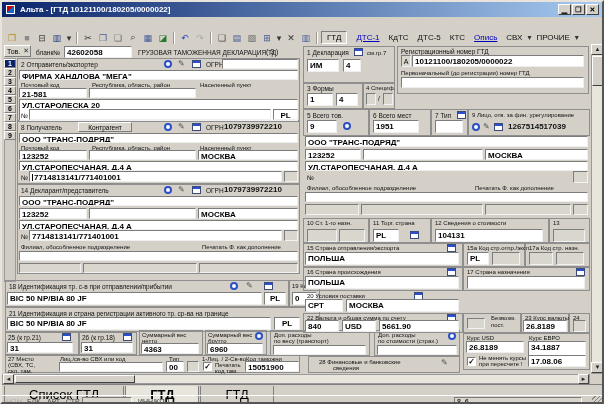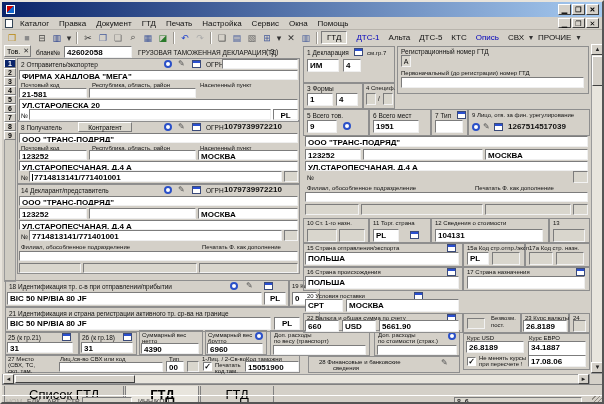--- a/index.html
+++ b/index.html
@@ -11,21 +11,21 @@
   .inp{position:absolute;background:#fff;border:1px solid;border-color:#7c7c7c #efefef #efefef #7c7c7c;font-size:8px;font-weight:bold;line-height:11px;padding:0 2px;white-space:nowrap;overflow:hidden;color:#000;}
   .gbox{position:absolute;background:#d9d6cd;border:1px solid;border-color:#7c7c7c #f2f2f2 #f2f2f2 #7c7c7c;}
   .frame{position:absolute;border:1px solid #8e8e8e;}
   .titlebar{position:absolute;left:0;top:0;width:600px;height:15px;background:linear-gradient(90deg,#0a246a,#a6caf0);color:#fff;font-size:8px;font-weight:bold;line-height:15px;}
   .menubar{position:absolute;left:0;top:15px;width:600px;height:13px;background:#d4d0c8;border-bottom:1px solid #b8b4ac;font-size:8px;}
   .menubar span.mi{display:inline-block;padding:2px 5px;color:#111;}
   .toolbar{position:absolute;left:0;top:28px;width:600px;height:15px;display:flex;align-items:center;padding-left:3px;gap:1px;}
   .tbtn{width:14px;height:13px;display:flex;align-items:center;justify-content:center;font-size:9px;background:#d4d0c8;border:1px solid #d4d0c8;}
   .tsep{width:2px;height:12px;border-left:1px solid #9a968e;border-right:1px solid #fff;margin:0 2px;}
   .wbtn{position:absolute;width:13px;height:11px;background:#d4d0c8;border:1px solid;border-color:#fff #404040 #404040 #fff;font-size:7px;line-height:9px;text-align:center;color:#000;}
-  .tablink{font-size:8px;margin:15px 4px;color:#0000bb;}
+  .tablink{font-size:8px;margin:15px 4px;color:#0000bb;text-decoration:underline;}
   .tabplain{font-size:8px;margin:0 4px;color:#111;}
   .gtab{font-size:8px;padding:1px 5px;border:1px solid;border-color:#7c7c7c #fff #fff #7c7c7c;background:#d9d6cd;margin-right:4px;}
   .wicon{position:absolute;width:9px;height:8px;background:#fff;border:1px solid #3a4a7a;}
   .wicon i{display:block;height:2px;background:#2a4fd0;}
   .oicon{position:absolute;width:8px;height:8px;border:2px solid #2a50c8;border-radius:50%;background:#fff;}
   .pencil{position:absolute;font-size:8px;line-height:8px;color:#555;}
   .chk{position:absolute;width:9px;height:9px;background:#fff;border:1px solid;border-color:#7c7c7c #fff #fff #7c7c7c;font-size:8px;line-height:8px;text-align:center;font-weight:bold;}
   .goodcell{position:absolute;left:2px;width:12px;height:9px;background:#d4d0c8;border:1px solid;border-color:#fff #808080 #808080 #fff;font-size:7px;line-height:7px;text-align:center;font-weight:bold;color:#000;}
   .goodcell.active{background:#0a246a;color:#fff;}
   .scrollbtn{position:absolute;background:#d4d0c8;border:1px solid;border-color:#fff #404040 #404040 #fff;font-size:6px;line-height:8px;text-align:center;color:#222;}
@@ -35,33 +35,26 @@
   .sunk{position:absolute;background:#d9d6cd;border:1px solid;border-color:#7c7c7c #fff #fff #7c7c7c;font-size:7px;line-height:8px;padding:0 2px;}
   .caret{display:inline-block;width:1px;height:8px;background:#000;vertical-align:middle;margin-right:1px;}
 </style>
 </head>
 <body>
 
 <div id="stage">
 
   <div class="titlebar">
     <span class="abs" style="left:4px;top:3px;width:9px;height:9px;background:linear-gradient(135deg,#c00 50%,#16c 50%);border:1px solid #fff;"></span>
+    <span class="abs" style="left:18px;top:0;">Альта - [ГТД 10121100/180205/0000022]</span>
     <span class="wbtn" style="left:556px;top:2px;">▁</span>
     <span class="wbtn" style="left:570px;top:2px;">❐</span>
     <span class="wbtn" style="left:584px;top:2px;">✕</span>
   </div>
 
-  <div class="menubar">
-    <span class="abs" style="left:3px;top:2px;width:8px;height:9px;background:#fff;border:1px solid #345;"></span>
-    <span style="margin-left:13px;"></span>
-    <span class="mi">Каталог</span><span class="mi">Правка</span><span class="mi">Документ</span><span class="mi">ГТД</span><span class="mi">Печать</span><span class="mi">Настройка</span><span class="mi">Сервис</span><span class="mi">Окна</span><span class="mi">Помощь</span>
-    <span class="wbtn" style="left:556px;top:1px;height:10px;">▁</span>
-    <span class="wbtn" style="left:570px;top:1px;height:10px;">❐</span>
-    <span class="wbtn" style="left:584px;top:1px;height:10px;">✕</span>
-  </div>
 
   <div class="toolbar">
     <span class="tbtn" style="color:#b8860b;">❒</span>
     <span class="tbtn" style="color:#8a8a8a;">■</span>
     <span class="tbtn" style="color:#444;">⊟</span>
     <span class="tbtn" style="color:#223a8a;">▥</span>
     <span class="tbtn" style="width:8px;color:#333;">▾</span>
     <span class="tsep"></span>
     <span class="tbtn" style="color:#333;">✂</span>
     <span class="tbtn" style="color:#445a9a;">❐</span>
@@ -76,21 +69,21 @@
     <span class="tbtn" style="color:#444;">❑</span>
     <span class="tbtn" style="color:#445a9a;">▤</span>
     <span class="tbtn" style="color:#666;">▧</span>
     <span class="tbtn" style="color:#445a9a;">⊞</span>
     <span class="tbtn" style="width:8px;color:#333;">▾</span>
     <span class="tbtn" style="color:#333;">✕</span>
     <span class="tbtn" style="color:#445a9a;">▥</span>
     <span class="tsep"></span>
     <span class="gtab">ГТД</span>
     <span class="tablink">ДТС-1</span>
-    <span class="tabplain">Альта</span>
+    <span class="tabplain">КдТС</span>
     <span class="tabplain">ДТС-5</span>
     <span class="tabplain">КТС</span>
     <span class="tablink">Опись</span>
     <span class="tabplain">СВХ</span>
     <span class="tabplain" style="margin:0;color:#333;">▾</span>
     <span class="tabplain">ПРОЧИЕ</span>
     <span class="tabplain" style="margin:0;color:#333;">▾</span>
   </div>
 
   <div class="gbox" style="left:2px;top:43px;width:27px;height:12px;border-color:#fff #7c7c7c #7c7c7c #fff;">
@@ -205,21 +198,21 @@
   <div class="inp" style="left:5px;top:340px;width:66px;height:11px;">31</div>
   <div class="frame" style="left:77px;top:330px;width:58px;height:23px;"></div>
   <span class="lbl" style="left:80px;top:332px;">26 (к гр.18)</span>
   <span class="wicon" style="left:121px;top:331px;">
       <i></i>
     </span>
   <div class="inp" style="left:79px;top:340px;width:52px;height:11px;">31</div>
   <div class="frame" style="left:137px;top:328px;width:64px;height:25px;"></div>
   <span class="lbl l6" style="left:140px;top:330px;">Суммарный вес</span>
   <span class="lbl l6" style="left:140px;top:336px;">нетто</span>
-  <div class="inp" style="left:139px;top:341px;width:58px;height:11px;">4390</div>
+  <div class="inp" style="left:139px;top:341px;width:58px;height:11px;">4363</div>
   <div class="frame" style="left:203px;top:328px;width:62px;height:25px;"></div>
   <span class="lbl l6" style="left:206px;top:330px;">Суммарный вес</span>
   <span class="lbl l6" style="left:206px;top:336px;">брутто</span>
   <span class="oicon" style="left:253px;top:330px;"></span>
   <div class="inp" style="left:205px;top:341px;width:56px;height:11px;">6960</div>
   <div class="frame" style="left:268px;top:328px;width:100px;height:26px;"></div>
   <span class="lbl l6" style="left:272px;top:330px;">Доп. расходы</span>
   <span class="lbl l6" style="left:272px;top:336px;">по весу (транспорт)</span>
   <div class="inp" style="left:271px;top:343px;width:93px;height:10px;"></div>
   <div class="frame" style="left:372px;top:328px;width:86px;height:26px;"></div>
@@ -249,20 +242,21 @@
   <span class="wicon" style="left:352px;top:46px;">
       <i></i>
     </span>
   <span class="lbl l6" style="left:365px;top:48px;">см.гр.7</span>
   <div class="inp" style="left:305px;top:57px;width:32px;height:13px;line-height:12px;">ИМ</div>
   <div class="inp" style="left:341px;top:57px;width:18px;height:13px;line-height:12px;">4</div>
 
   <div class="frame" style="left:395px;top:44px;width:192px;height:48px;"></div>
   <span class="lbl" style="left:399px;top:46px;">Регистрационный номер ГТД</span>
   <div class="gbox" style="left:399px;top:53px;width:10px;height:12px;font-size:7px;line-height:11px;text-align:center;">А</div>
+  <div class="inp" style="left:410px;top:53px;width:172px;height:12px;">10121100/180205/0000022</div>
   <span class="lbl l6" style="left:399px;top:68px;">Первоначальный (до регистрации) номер ГТД</span>
   <div class="inp" style="left:399px;top:75px;width:183px;height:11px;"></div>
 
   <div class="frame" style="left:301px;top:81px;width:60px;height:26px;"></div>
   <span class="lbl" style="left:305px;top:83px;">3 Формы</span>
   <div class="inp" style="left:305px;top:91px;width:26px;height:13px;line-height:12px;">1</div>
   <div class="inp" style="left:334px;top:91px;width:22px;height:13px;line-height:12px;">4</div>
   <div class="frame" style="left:361px;top:81px;width:32px;height:26px;"></div>
   <span class="lbl l6" style="left:364px;top:83px;">4 Специф.</span>
   <div class="gbox" style="left:364px;top:91px;width:10px;height:12px;"></div>
@@ -357,21 +351,21 @@
       <i></i>
     </span>
   <div class="inp" style="left:303px;top:297px;width:38px;height:13px;line-height:12px;">СРТ</div>
   <div class="inp" style="left:344px;top:297px;width:113px;height:13px;line-height:12px;">МОСКВА</div>
 
   <div class="frame" style="left:301px;top:311px;width:160px;height:20px;"></div>
   <span class="lbl l6" style="left:305px;top:313px;">22 Валюта и общая сумма по счету</span>
   <span class="wicon" style="left:445px;top:312px;">
       <i></i>
     </span>
-  <div class="inp" style="left:303px;top:318px;width:34px;height:12px;">660</div>
+  <div class="inp" style="left:303px;top:318px;width:34px;height:12px;">840</div>
   <div class="inp" style="left:340px;top:318px;width:34px;height:12px;">USD</div>
   <div class="inp" style="left:377px;top:318px;width:80px;height:12px;">5661.90</div>
   <div class="frame" style="left:461px;top:311px;width:58px;height:20px;"></div>
   <span class="lbl l6" style="left:489px;top:313px;">Безвозм.</span>
   <span class="lbl l6" style="left:489px;top:320px;">пост.</span>
   <div class="gbox" style="left:465px;top:316px;width:18px;height:11px;"></div>
   <div class="frame" style="left:519px;top:311px;width:48px;height:20px;"></div>
   <span class="lbl l6" style="left:523px;top:313px;">23 Курс валюты</span>
   <div class="inp" style="left:521px;top:318px;width:44px;height:12px;">26.8189</div>
   <div class="frame" style="left:567px;top:311px;width:21px;height:20px;"></div>

